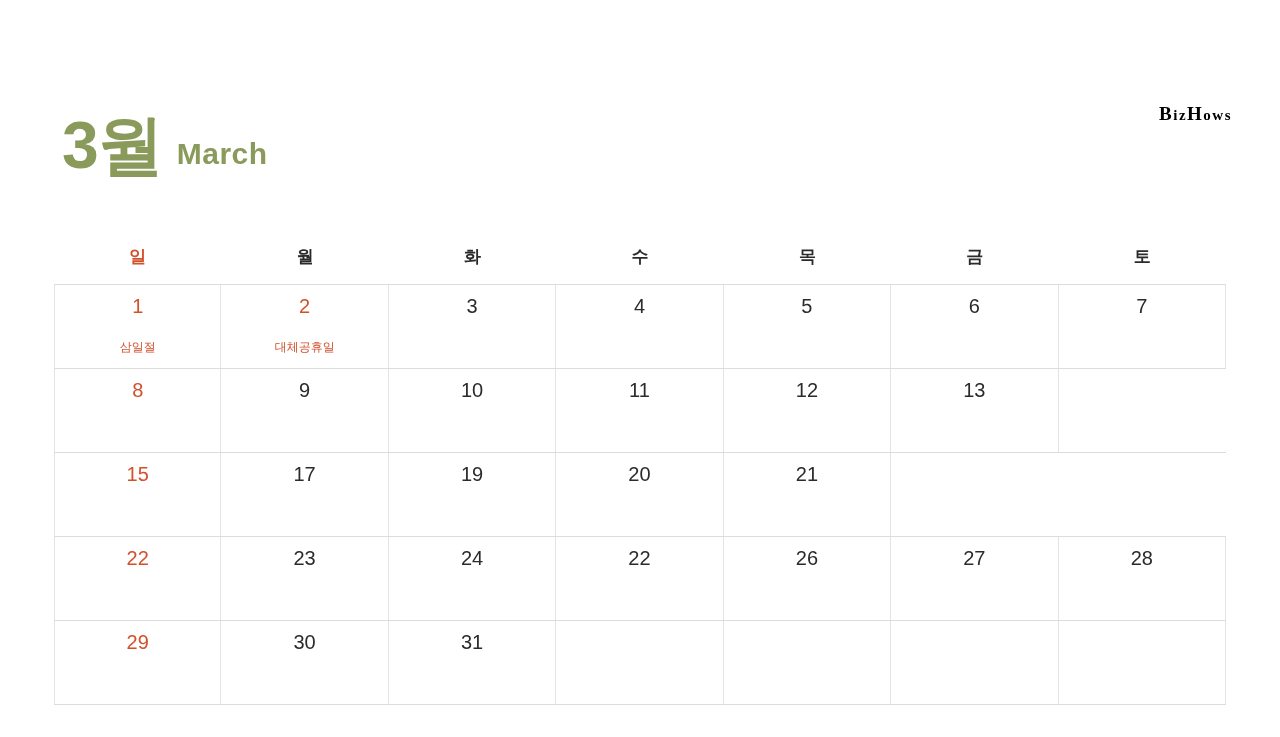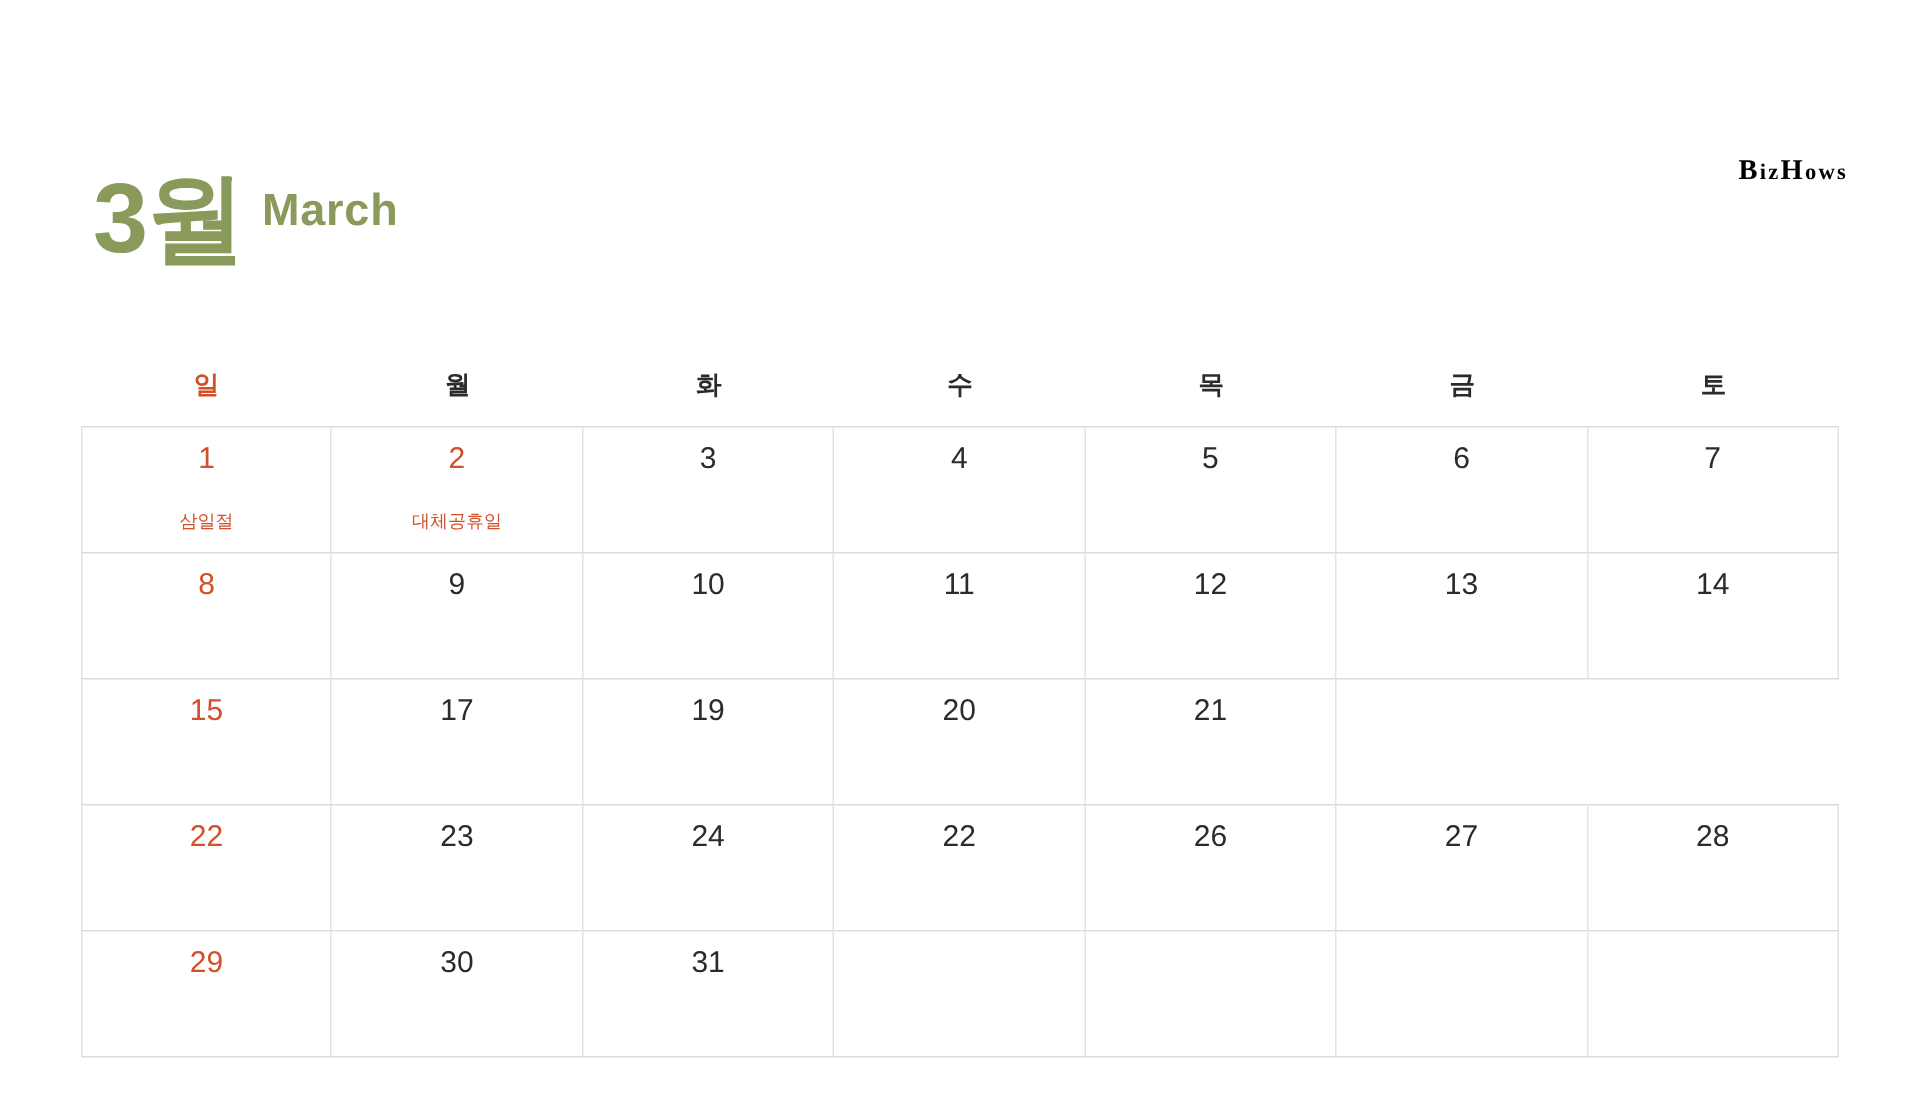--- a/index.html
+++ b/index.html
@@ -40,39 +40,39 @@
     font-size: 15px;
     letter-spacing: 1.5px;
   }
 
   
   .title-block {
     position: absolute;
     left: 62px;
     top: 112px;
     display: flex;
-    align-items: center;
+    align-items: flex-end;
+    gap: 14px;
   }
   .title-ko {
     font-family: "Liberation Sans", "DejaVu Sans", sans-serif;
     font-size: 66px;
     font-weight: 700;
     color: #8a9a5b;
     line-height: 1;
     letter-spacing: -1px;
   }
   .title-en {
     font-family: "Liberation Sans", "DejaVu Sans", sans-serif;
     font-size: 30px;
     font-weight: 600;
     color: #8a9a5b;
     line-height: 1;
     padding-bottom: 9px;
     letter-spacing: 0.5px;
-    margin-left: 12px;
   }
 
   
   .calendar {
     position: absolute;
     left: 54px;
     top: 228px;
     width: 1172px;
   }
   .weekday-row {
@@ -194,23 +194,20 @@
         </div>
         <div class="day-cell">
           <span class="day-num">11</span>
         </div>
         <div class="day-cell">
           <span class="day-num">12</span>
         </div>
         <div class="day-cell">
           <span class="day-num">13</span>
         </div>
-        <div class="day-cell">
-          <span class="day-num">14</span>
-        </div>
       </div>
 
       <div class="week-row">
         <div class="day-cell sunday">
           <span class="day-num">15</span>
         </div>
         <div class="day-cell">
           <span class="day-num">17</span>
         </div>
         <div class="day-cell">

